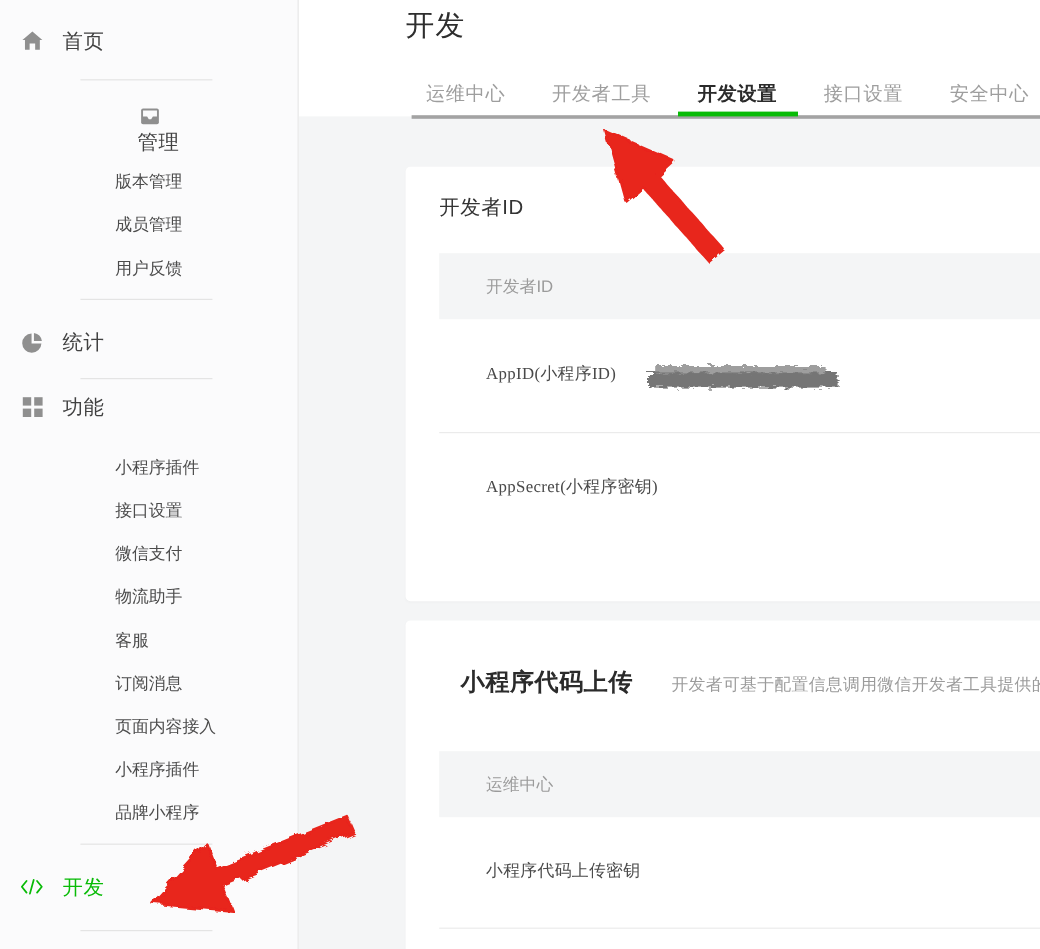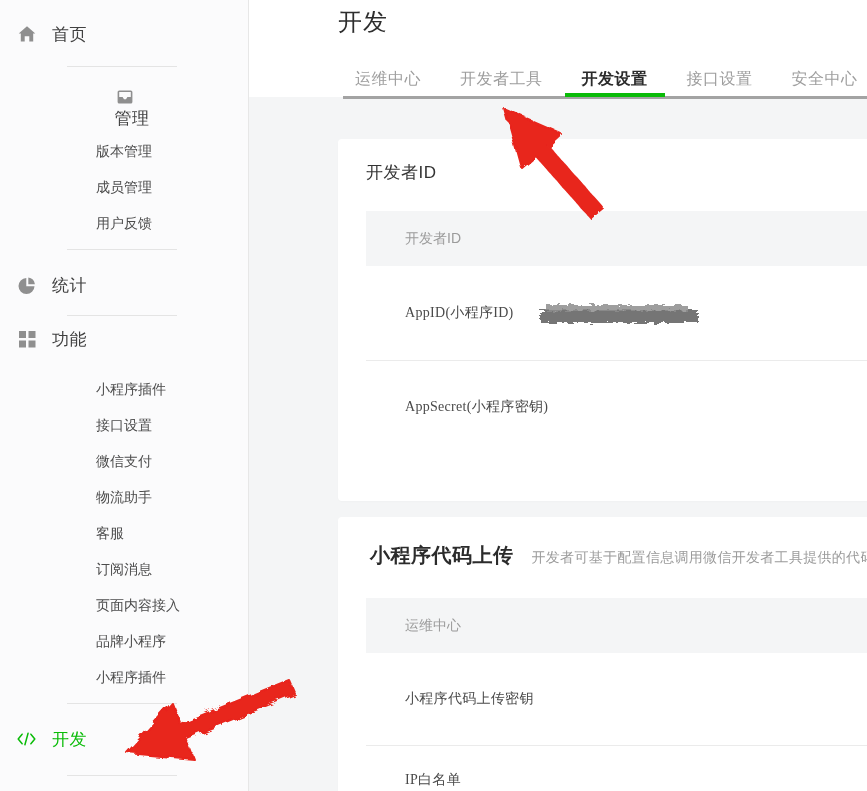--- a/index.html
+++ b/index.html
@@ -51,21 +51,21 @@
 
   .card-title-1 { margin:0 0 0 28px; padding-top:22px; font-size:17px; font-weight:500; line-height:24px; color:#333333; letter-spacing:0.5px; }
   .row-head { margin:26px 0 0 28px; height:55px; background:#f4f5f6; display:flex; align-items:center; padding-left:39px; font-size:14px; color:#9b9b9b; }
   .row { margin-left:28px; padding-left:39px; display:flex; align-items:center; font-size:14px; color:#4a4a4a; }
   .row-label { line-height:20px; letter-spacing:0.3px;font-family:Liberation Serif, serif; }
   .row.appid  { height:95px; border-bottom:1px solid #ebebeb; }
   .row.secret { height:140px; align-items:flex-start; padding-top:36px; }
   .scribble { margin-left:18px; display:block; }
 
   .titlerow { display:flex; align-items:baseline; padding-top:20px; margin-left:28px; white-space:nowrap; }
-  .card-title-2 { margin:4px; font-size:20px; font-weight:bold; line-height:28px; color:#2b2b2b; letter-spacing:0.5px; }
+  .card-title-2 { margin:18px; font-size:20px; font-weight:bold; line-height:28px; color:#2b2b2b; letter-spacing:0.5px; }
   .card-sub { margin-left:14px; font-size:14px; color:#9b9b9b; white-space:nowrap; letter-spacing:0.3px; }
   .row-head.second { margin-top:25px; }
   .row.upkey { height:93px; border-bottom:1px solid #ebebeb; }
   .row.ip { align-items:flex-start; padding-top:24px; height:130px; }
 
   
   .overlay { position:absolute; left:0; top:0; pointer-events:none; z-index:20; }
 </style>
 </head>
 <body>
@@ -125,22 +125,22 @@
       <span class="s-label">功能</span>
     </div>
 
     <div class="s-sub first">小程序插件</div>
     <div class="s-sub">接口设置</div>
     <div class="s-sub">微信支付</div>
     <div class="s-sub">物流助手</div>
     <div class="s-sub">客服</div>
     <div class="s-sub">订阅消息</div>
     <div class="s-sub">页面内容接入</div>
+    <div class="s-sub">小程序插件</div>
     <div class="s-sub">品牌小程序</div>
-    <div class="s-sub">小程序插件</div>
 
     <div class="s-div" id="sd-4"></div>
 
     <div class="s-item active" id="si-dev">
       <span class="s-icon">
         <svg width="24" height="18" viewBox="0 0 24 18">
           <g fill="none" stroke="#09bb07" stroke-width="1.7" stroke-linecap="round" stroke-linejoin="round">
             <polyline points="7,3.5 2.5,9 7,14.5"></polyline>
             <polyline points="17,3.5 21.5,9 17,14.5"></polyline>
             <line x1="10.2" y1="15.5" x2="13.8" y2="2.5"></line>

